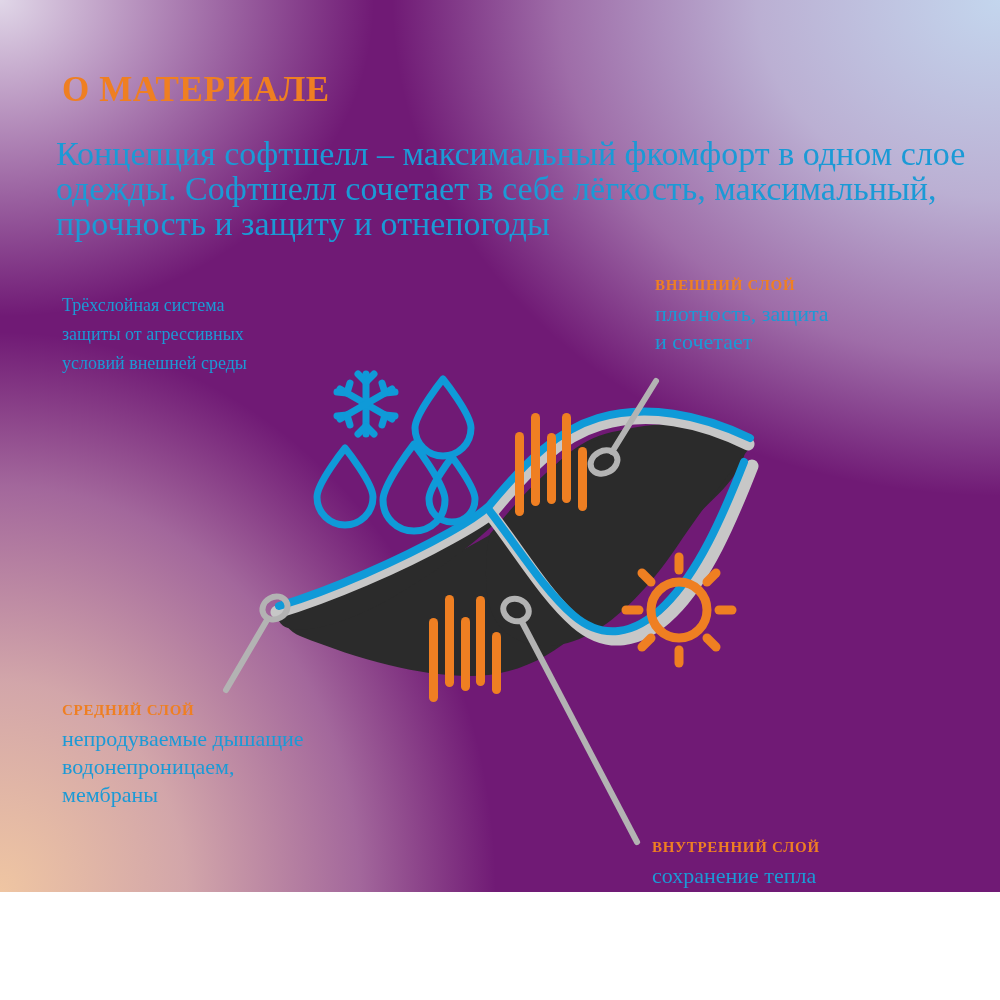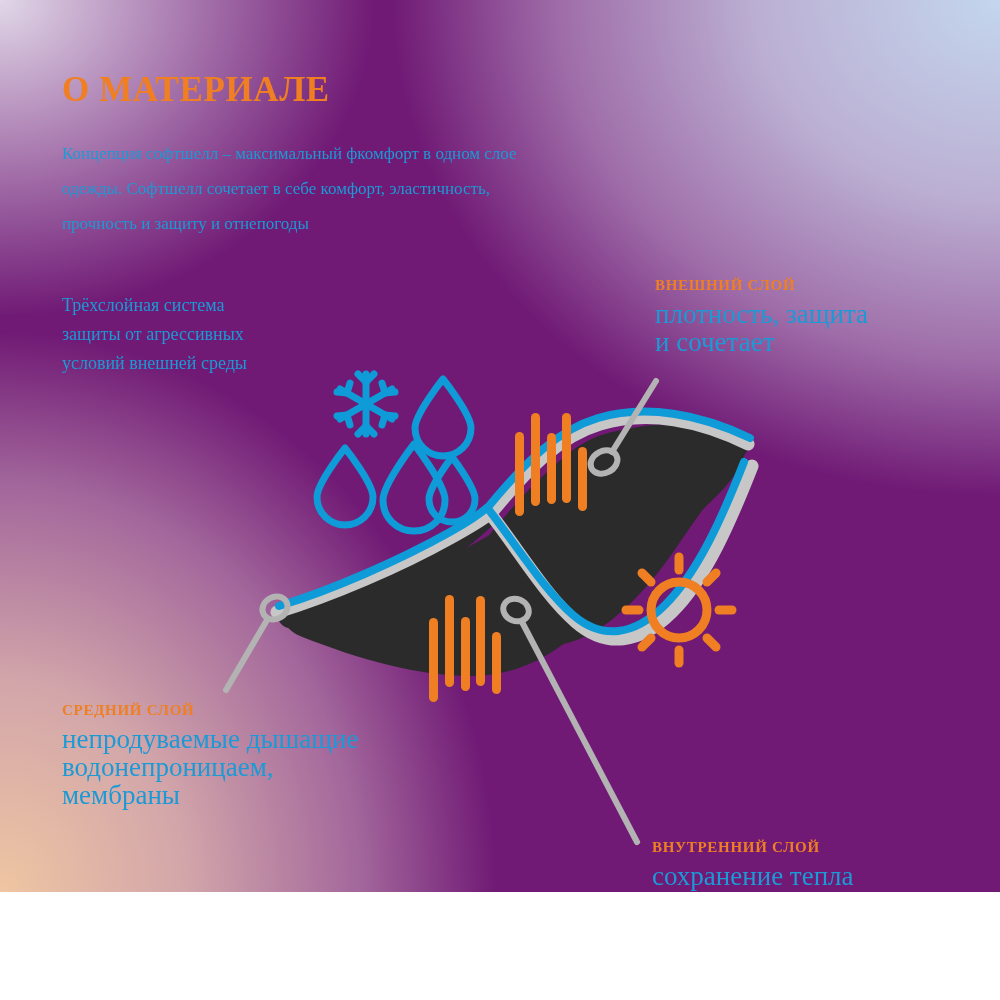--- a/index.html
+++ b/index.html
@@ -51,24 +51,24 @@
     left: 62px;
     top: 70px;
     font-size: 35px;
     font-weight: bold;
     letter-spacing: 0.6px;
     color: #ef7f22;
     white-space: nowrap;
   }
   .intro {
     position: absolute;
-    left: 62px;
+    left: 56px;
     top: 136px;
     width: 890px;
-    font-size: 17px;
+    font-size: 34px;
     line-height: 35px;
     color: #1b9ad6;
   }
   .intro div { white-space: nowrap; }
 
   .side-note {
     position: absolute;
     left: 62px;
     top: 291px;
     width: 215px;
@@ -80,21 +80,21 @@
   .callout { position: absolute; }
   .callout .c-title {
     font-size: 15px;
     font-weight: bold;
     color: #ef7f22;
     letter-spacing: 0.7px;
     line-height: 30px;
     white-space: nowrap;
   }
   .callout .c-body {
-    font-size: 27px;
+    font-size: 22px;
     line-height: 28px;
     color: #1b9ad6;
   }
   .callout .c-body div { white-space: nowrap; }
 
   #callout-outer  { left: 655px; top: 270px; }
   #callout-middle { left: 62px;  top: 695px; }
   #callout-inner  { left: 652px; top: 832px; }
 
   
@@ -266,21 +266,21 @@
       <line x1="522" y1="622" x2="637" y2="842" stroke-width="6" stroke-linecap="round"></line>
       <ellipse cx="516" cy="610" rx="13" ry="11" stroke-width="6" transform="rotate(22 516 610)"></ellipse>
     </g>
 
   </svg>
 
   <div class="title">О МАТЕРИАЛЕ</div>
 
   <div class="intro">
     <div>Концепция софтшелл – максимальный фкомфорт в одном слое</div>
-    <div>одежды. Софтшелл сочетает в себе комфорт, эластичность,</div>
+    <div>одежды. Софтшелл сочетает в себе лёгкость, максимальный,</div>
     <div>прочность и защиту и отнепогоды</div>
   </div>
 
   <div class="side-note">Трёхслойная система защиты от агрессивных условий внешней среды</div>
 
   <div class="callout" id="callout-outer">
     <div class="c-title">ВНЕШНИЙ СЛОЙ</div>
     <div class="c-body">
       <div>плотность, защита</div>
       <div>и сочетает</div>

